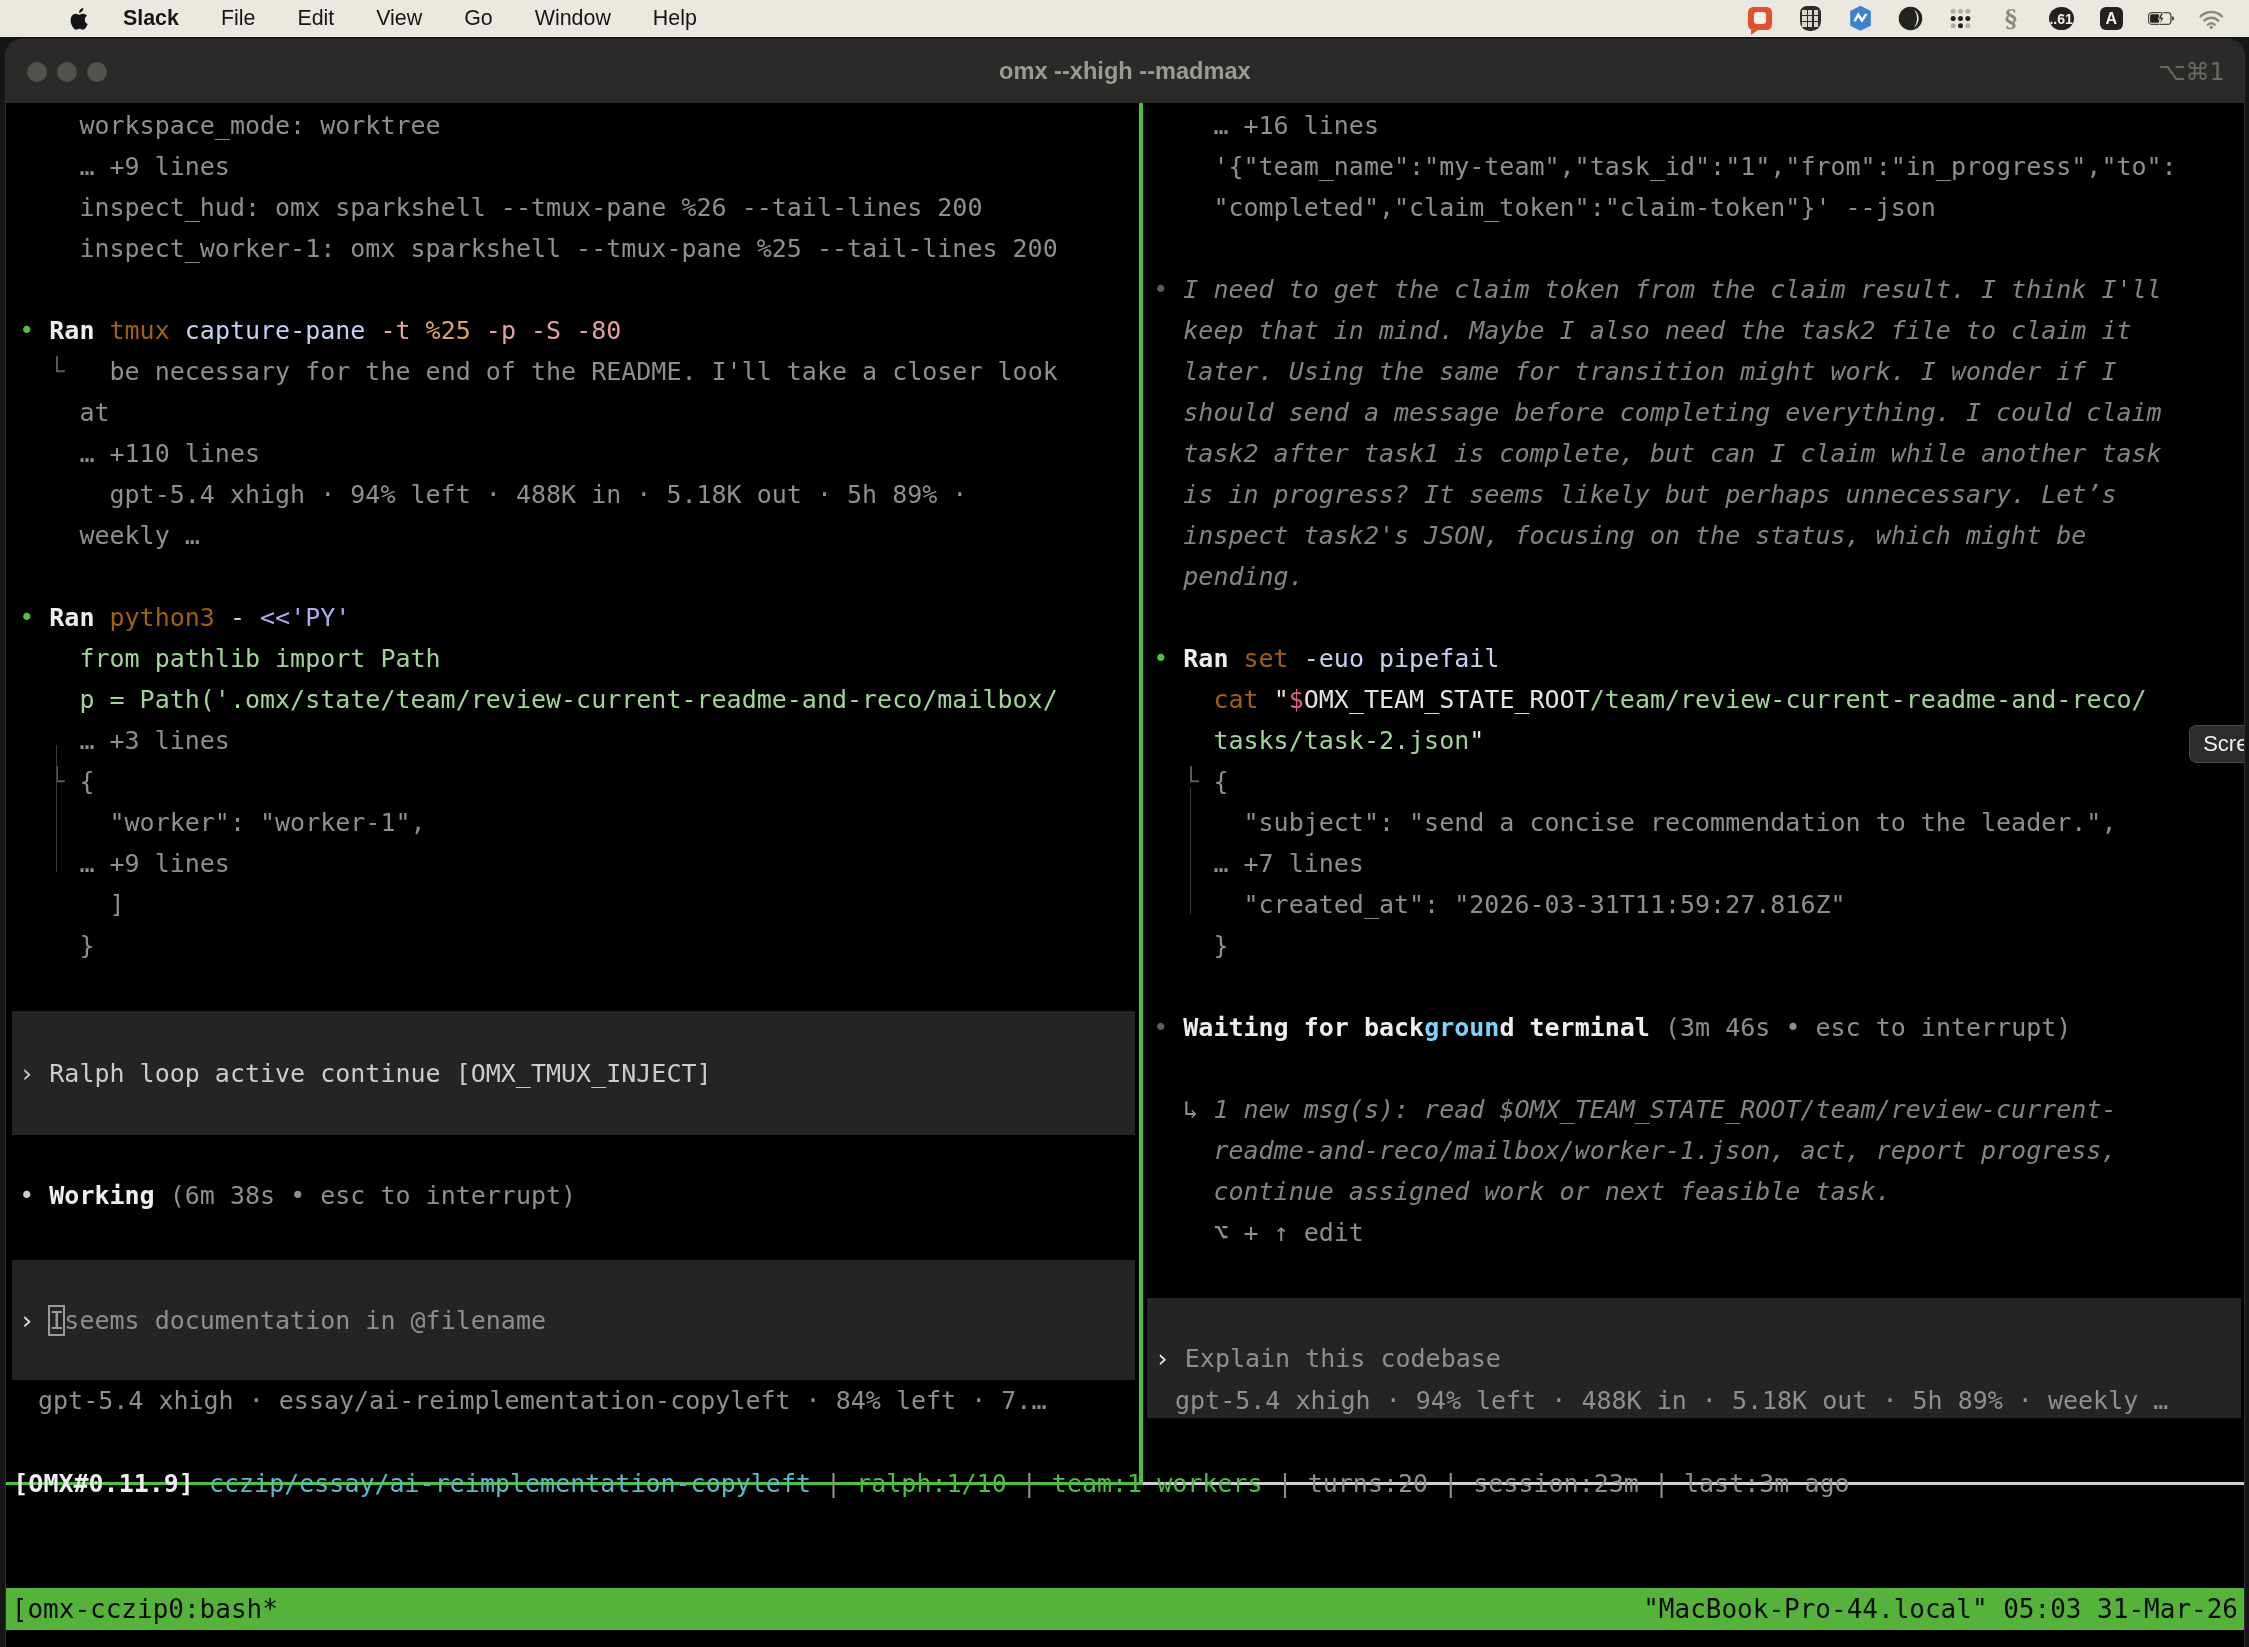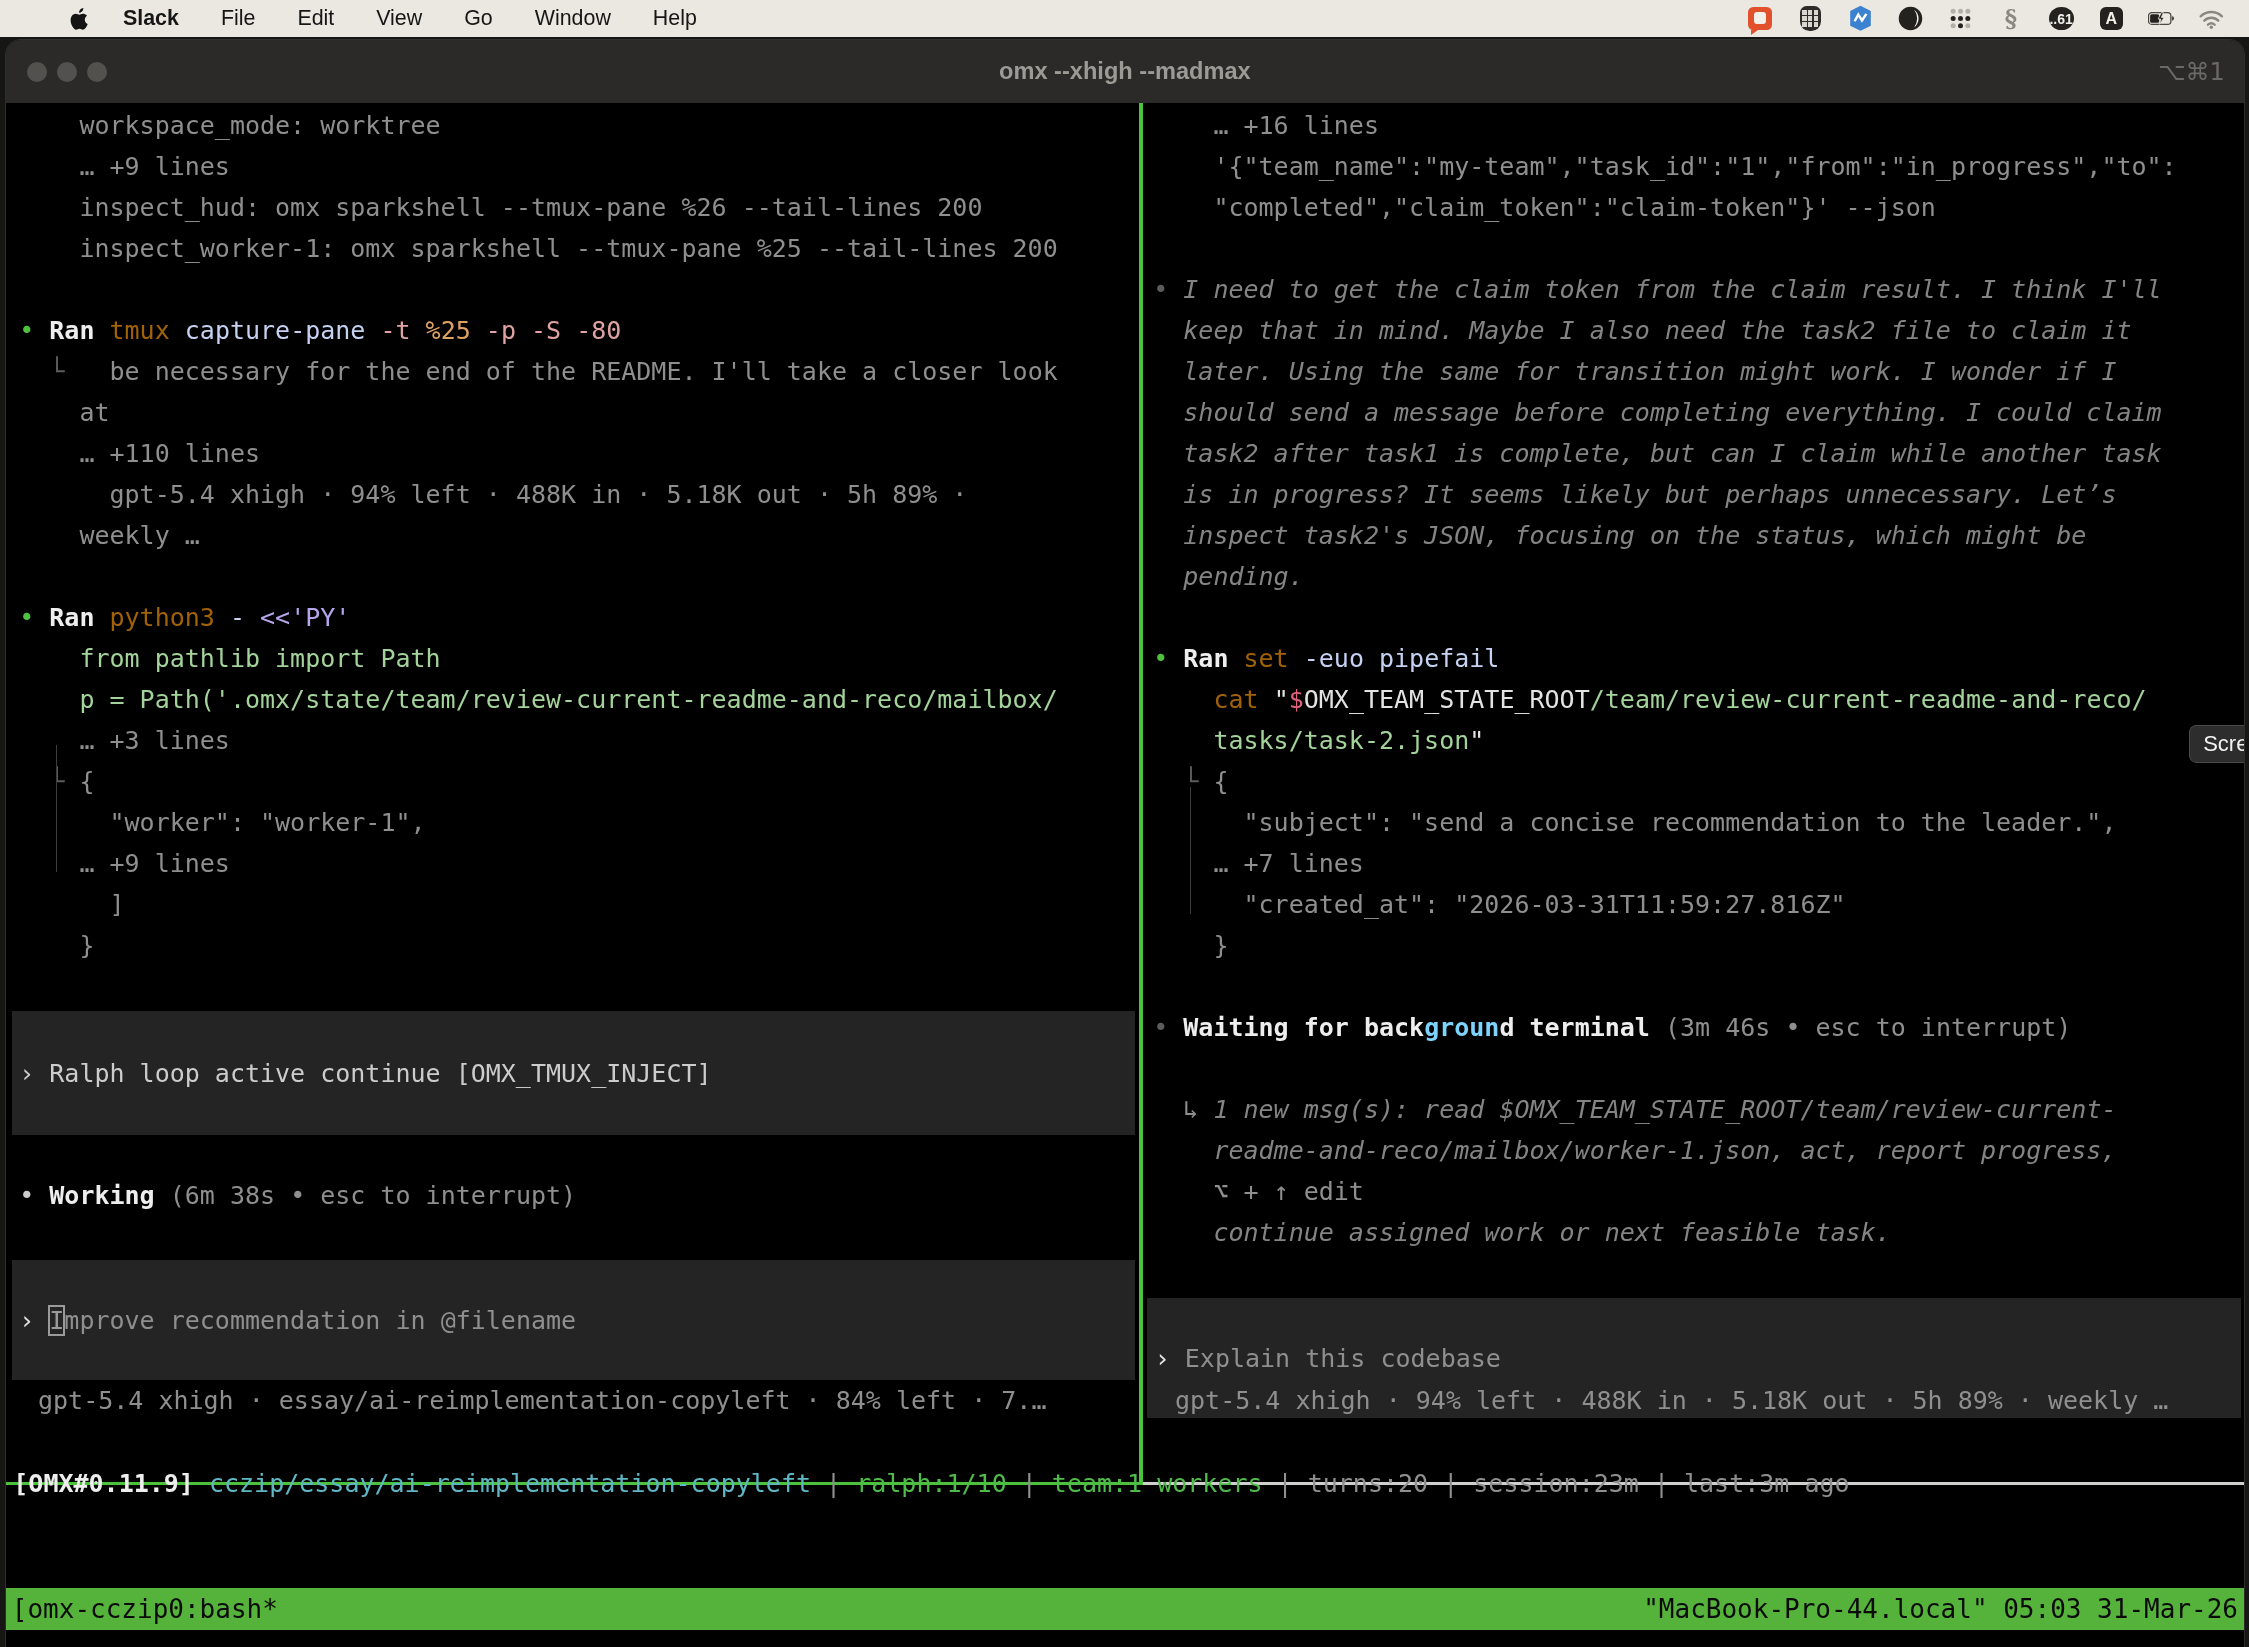--- a/index.html
+++ b/index.html
@@ -237,21 +237,21 @@
             <div class="tl"><span class="c-cw">› </span><span class="c-cw">Ralph loop active continue [OMX_TMUX_INJECT]</span></div>
           </div>
       </div>
 
       <div class="single work-line">
           <div class="tl"><span class="c-cw">• </span><span class="c-w">Working </span><span class="c-g">(6m 38s • esc to interrupt)</span></div>
         </div>
 
       <div class="cbox box-input-l">
         <div class="lines">
-            <div class="tl"><span class="c-w2">› </span><span class="c-cur">I</span><span class="c-g">mprove recommendation in @filename</span></div>
+            <div class="tl"><span class="c-w2">› </span><span class="c-cur">I</span><span class="c-g">seems documentation in @filename</span></div>
           </div>
       </div>
 
       <div class="single stat-line">
           <div class="tl"><span class="c-g">  gpt-5.4 xhigh · essay/ai-reimplementation-copyleft · 84% left · 7.…</span></div>
         </div>
     </div>
 
     <div class="pane pane-right">
       <div class="lines">
@@ -274,22 +274,22 @@
           <div class="tl"><span class="c-cd">  └ </span><span class="c-g">{</span></div>
           <div class="tl"><span class="c-g">      "subject": "send a concise recommendation to the leader.",</span></div>
           <div class="tl"><span class="c-g">    … +7 lines</span></div>
           <div class="tl"><span class="c-g">      "created_at": "2026-03-31T11:59:27.816Z"</span></div>
           <div class="tl"><span class="c-g">    }</span></div>
           <div class="tl"></div>
           <div class="tl"><span class="c-cd">• </span><span class="c-w">Waiting for back</span><span class="c-cd2">groun</span><span class="c-w">d terminal </span><span class="c-g">(3m 46s • esc to interrupt)</span></div>
           <div class="tl"></div>
           <div class="tl"><span class="c-g">  ↳ </span><span class="c-gi">1 new msg(s): read $OMX_TEAM_STATE_ROOT/team/review-current-</span></div>
           <div class="tl"><span class="c-gi">    readme-and-reco/mailbox/worker-1.json, act, report progress,</span></div>
+          <div class="tl"><span class="c-gi">    continue assigned work or next feasible task.</span></div>
           <div class="tl"><span class="c-g">    ⌥ + ↑ edit</span></div>
-          <div class="tl"><span class="c-gi">    continue assigned work or next feasible task.</span></div>
         </div>
       <div class="guide" style="left:47px; top:684px; height:127px;"></div>
 
       <div class="cbox box-input-r">
         <div class="lines">
             <div class="tl"><span class="c-w2">› </span><span class="c-g">Explain this codebase</span></div>
           </div>
       </div>
 
       <div class="single stat-line">

